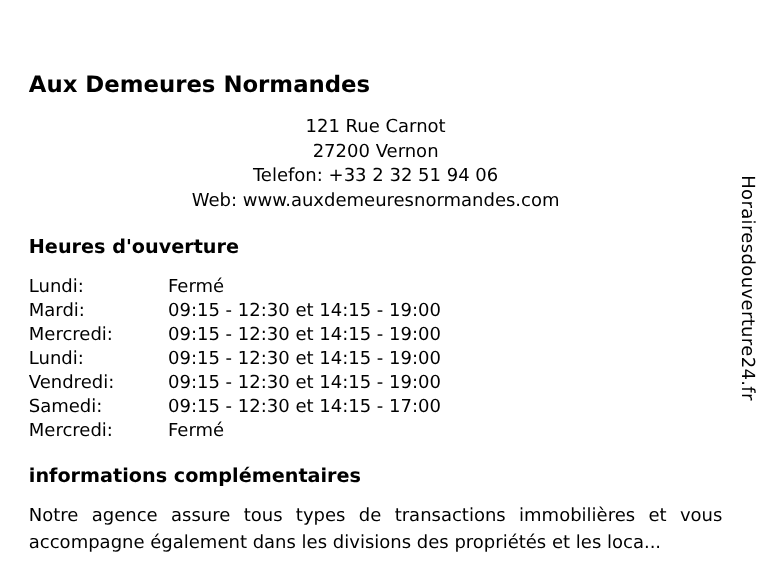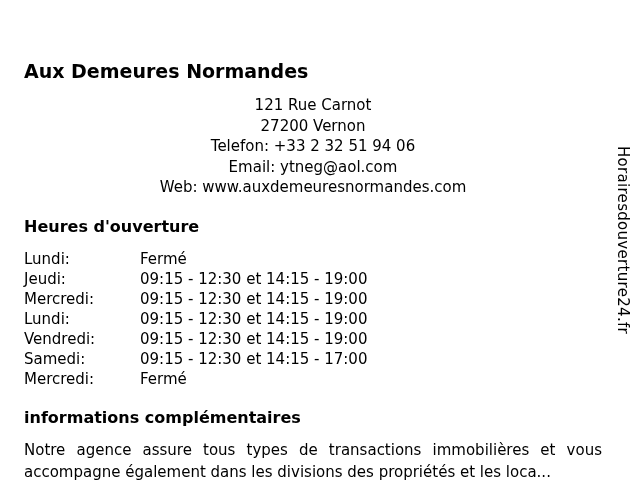--- a/index.html
+++ b/index.html
@@ -81,33 +81,32 @@
 <body>
 
 <div class="content">
 
   <h1 class="biz-title">Aux Demeures Normandes</h1>
 
   <div class="contact">
     <div>121 Rue Carnot</div>
     <div>27200 Vernon</div>
     <div>Telefon: +33 2 32 51 94 06</div>
-    <div>Email: ytneg@aol.com</div>
     <div>Web: www.auxdemeuresnormandes.com</div>
   </div>
 
   <div class="section-heading hours-heading">Heures d'ouverture</div>
 
   <div class="hours-table">
     <div class="hours-row">
       <span class="day-col">Lundi:</span>
       <span class="time-col">Fermé</span>
     </div>
     <div class="hours-row">
-      <span class="day-col">Jeudi:</span>
+      <span class="day-col">Mardi:</span>
       <span class="time-col">09:15 - 12:30 et 14:15 - 19:00</span>
     </div>
     <div class="hours-row">
       <span class="day-col">Mercredi:</span>
       <span class="time-col">09:15 - 12:30 et 14:15 - 19:00</span>
     </div>
     <div class="hours-row">
       <span class="day-col">Lundi:</span>
       <span class="time-col">09:15 - 12:30 et 14:15 - 19:00</span>
     </div>

